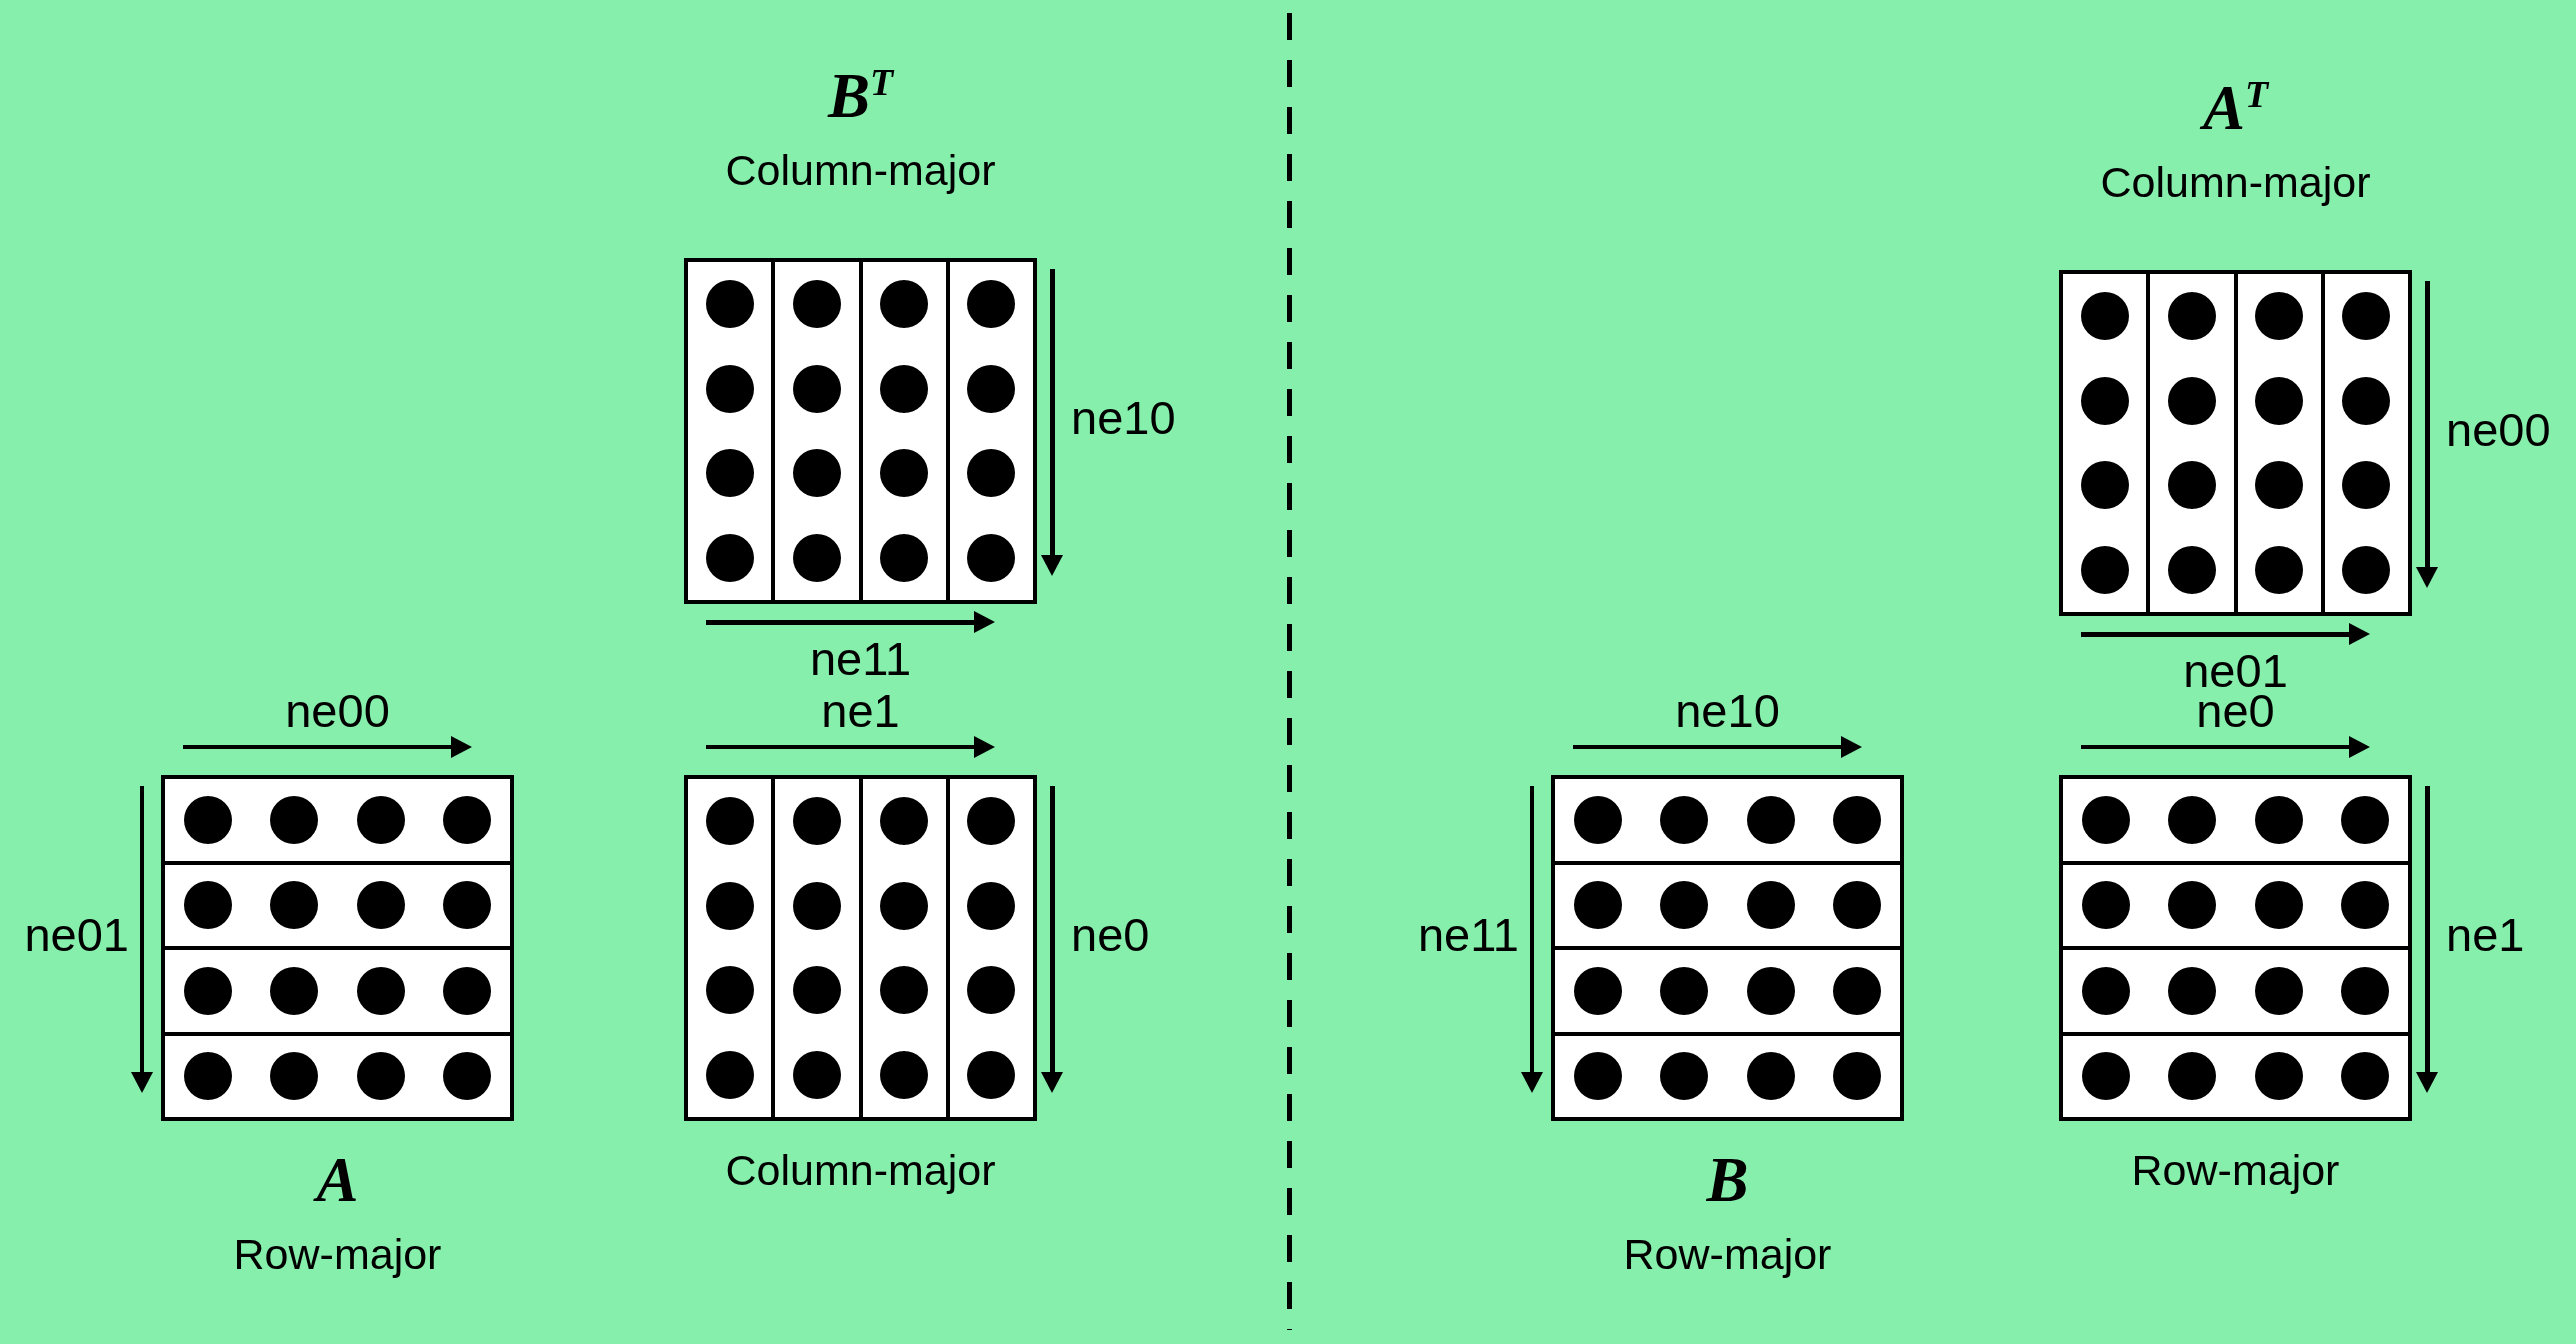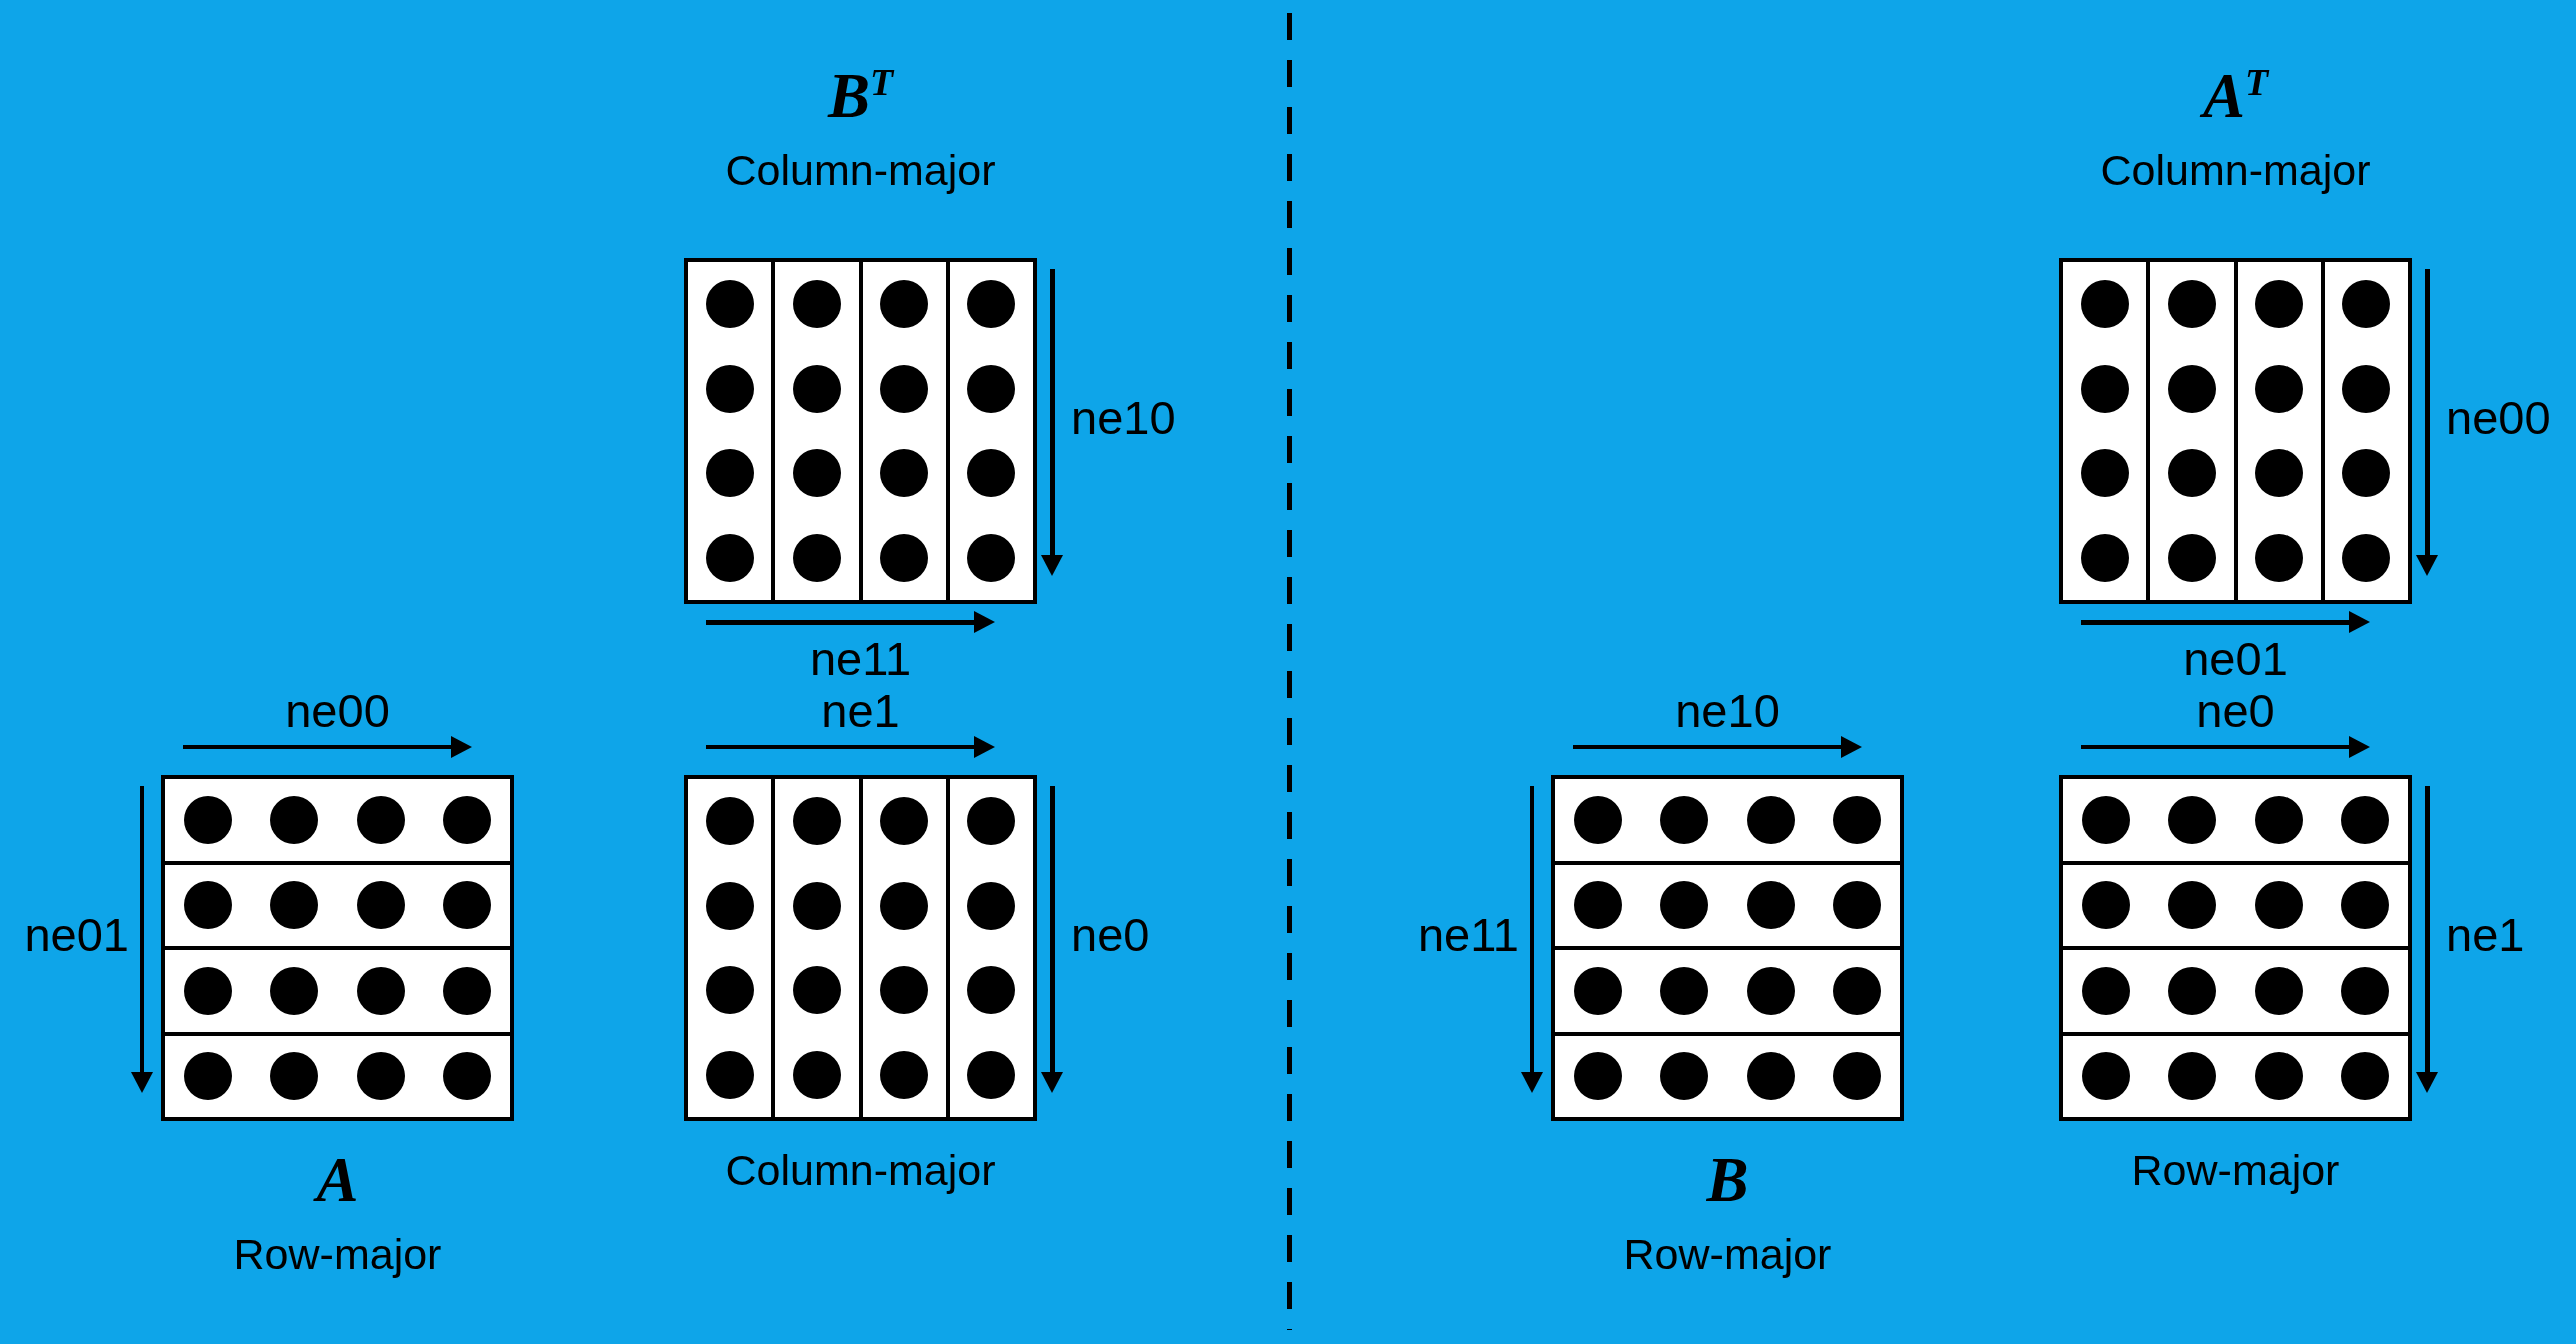--- a/index.html
+++ b/index.html
@@ -1,20 +1,20 @@
 <!DOCTYPE html>
 <html style="font-size:14.3px"><head>
 <meta charset="utf-8">
 <style>
   html, body { margin: 0; padding: 0; background: #ffffff; }
   .canvas {
     position: relative;
     width: 2576px;
     height: 1344px;
-    background: #0ea5e9;
+    background: #86efac;
     font-family: "Liberation Sans", sans-serif;
     color: #000;
     overflow: hidden;
   }
   .panel { position: absolute; inset: 0; }
 
   .divider {
     position: absolute;
     left: 1287px; top: 13.4px;
     width: 5.4px; height: 1317px;
@@ -202,21 +202,21 @@
       <div class="ne-label ne-right">ne0</div>
       <div class="title-group below">
         <div class="layout-label">Column-major</div>
       </div>
     </section>
 
   </div>
 
   <div class="panel">
 
-    <section class="matrix" style="left:2059px; top:258px;border-radius:25px;">
+    <section class="matrix" style="left:2059px; top:270px;border-radius:25px;">
       <div class="title-group above">
         <div class="math-title"><span>A</span><sup>T</sup><span></span><sup></sup></div>
         <div class="layout-label">Column-major</div>
       </div>
       <div class="mat-frame cols">
           <div class="strip">
             <span class="dot"></span>
             <span class="dot"></span>
             <span class="dot"></span>
             <span class="dot"></span>

